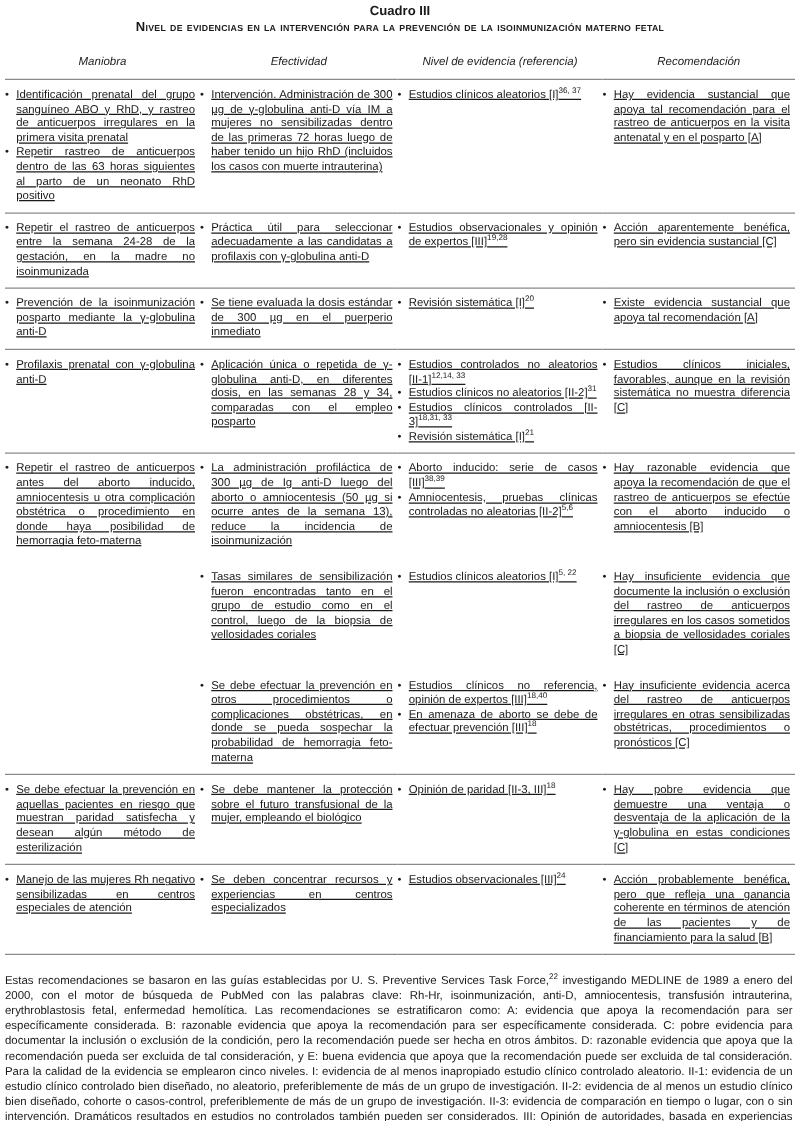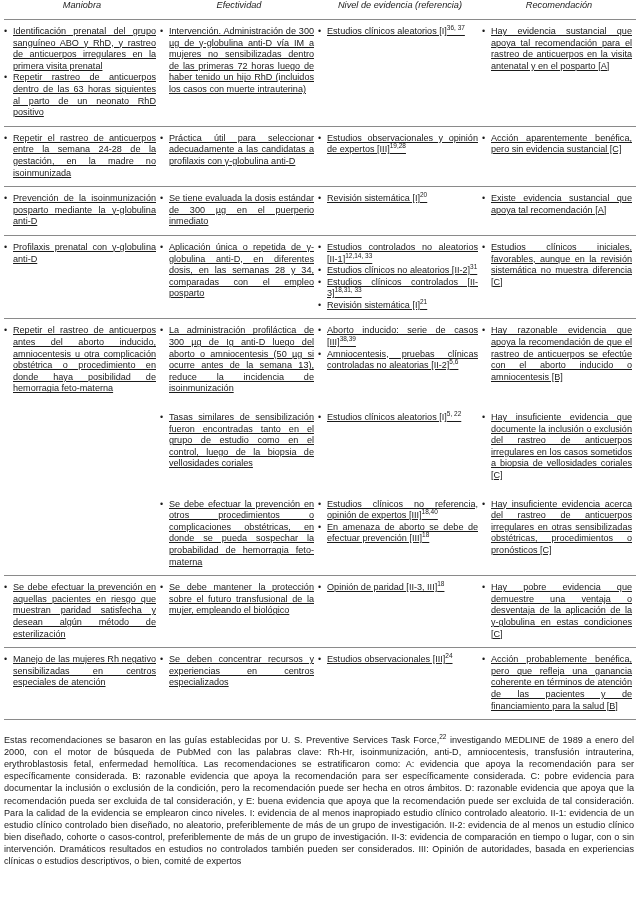--- a/index.html
+++ b/index.html
@@ -7,21 +7,21 @@
     width: 640px; height: 897px; overflow: hidden;
     font-family: "Liberation Sans", "DejaVu Sans", sans-serif;
     color: #1a1a1a;
   }
   .page { position: relative; width: 640px; padding: 0 4px; box-sizing: border-box; }
   .caption { text-align: center; font-weight: bold; font-size: 10.5px; padding-top: 3px; line-height: 13px; }
   .title {
     text-align: center; font-weight: bold; font-size: 10.4px; font-variant: small-caps;
     letter-spacing: 0.25px; line-height: 14px; white-space: nowrap;
   }
-  table.grid { width: 632px; border-collapse: collapse; table-layout: fixed; }
+  table.grid { width: 632px; border-collapse: collapse; table-layout: fixed; margin-top: 14px; }
   table.grid col.c1 { width: 156px; }
   table.grid col.c2 { width: 158px; }
   table.grid col.c3 { width: 164px; }
   table.grid col.c4 { width: 154px; }
   th {
     font-style: italic; font-weight: normal; font-size: 9.2px; text-align: center;
     padding: 0 0 8px 0; line-height: 11px; color: #222;
   }
   td {
     vertical-align: top; font-size: 9.1px; line-height: 11.6px; padding: 6px 4px 7px 0;
@@ -38,20 +38,22 @@
   sup { font-size: 6.5px; line-height: 0; vertical-align: 4px; }
   .notes {
     font-size: 9.15px; line-height: 12.1px; text-align: justify; margin-top: 14px;
     padding-right: 2px;
   }
 </style>
 </head>
 <body>
 
 <div class="page">
+  <div class="caption">Cuadro III</div>
+  <div class="title">Nivel de evidencias en la intervención para la prevención de la isoinmunización materno fetal</div>
 
   <table class="grid">
     <colgroup>
         <col class="c1">
         <col class="c2">
         <col class="c3">
         <col class="c4">
       </colgroup>
     <thead>
       <tr>

